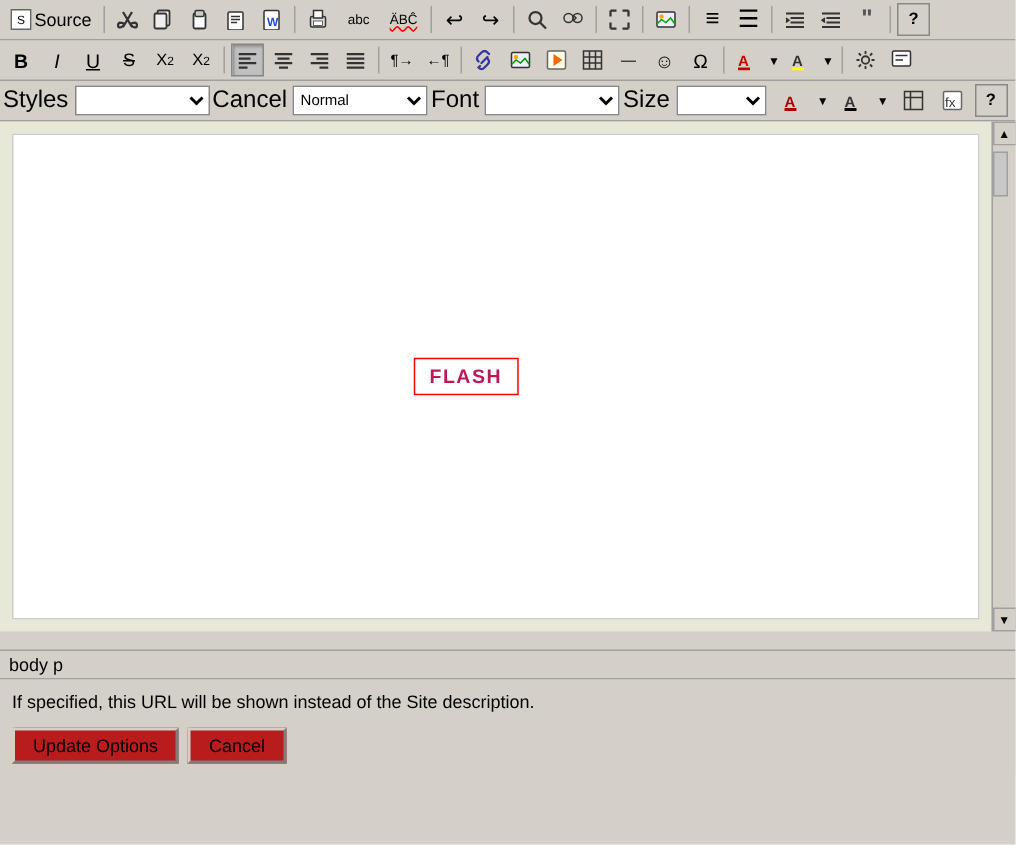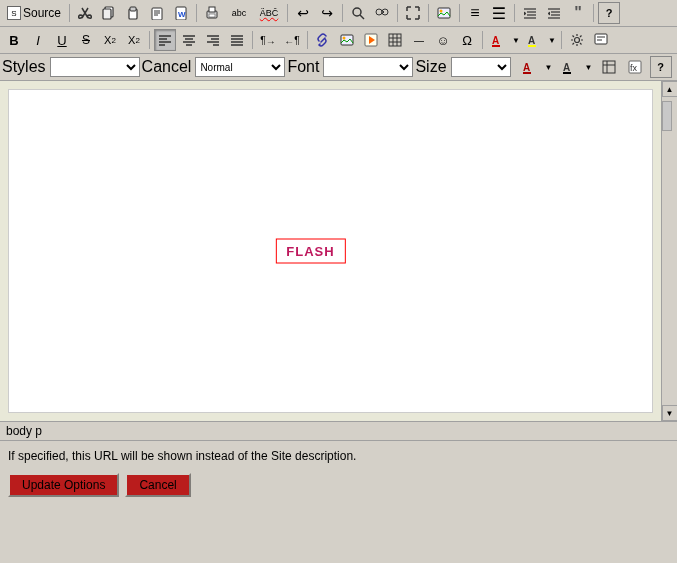--- a/index.html
+++ b/index.html
@@ -143,20 +143,21 @@
     .status-bar {
       height: 20px;
       background: #d4d0c8;
       border-top: 1px solid #a0a0a0;
       border-bottom: 1px solid #a0a0a0;
       display: flex;
       align-items: center;
       padding: 0 6px;
       font-size: 12px;
       gap: 6px;
+      margin-top: 12px;
     }
 
     .bottom-panel {
       background: #d4d0c8;
       padding: 8px 8px 8px 8px;
     }
 
     .site-info-row {
       display: flex;
       align-items: center;

